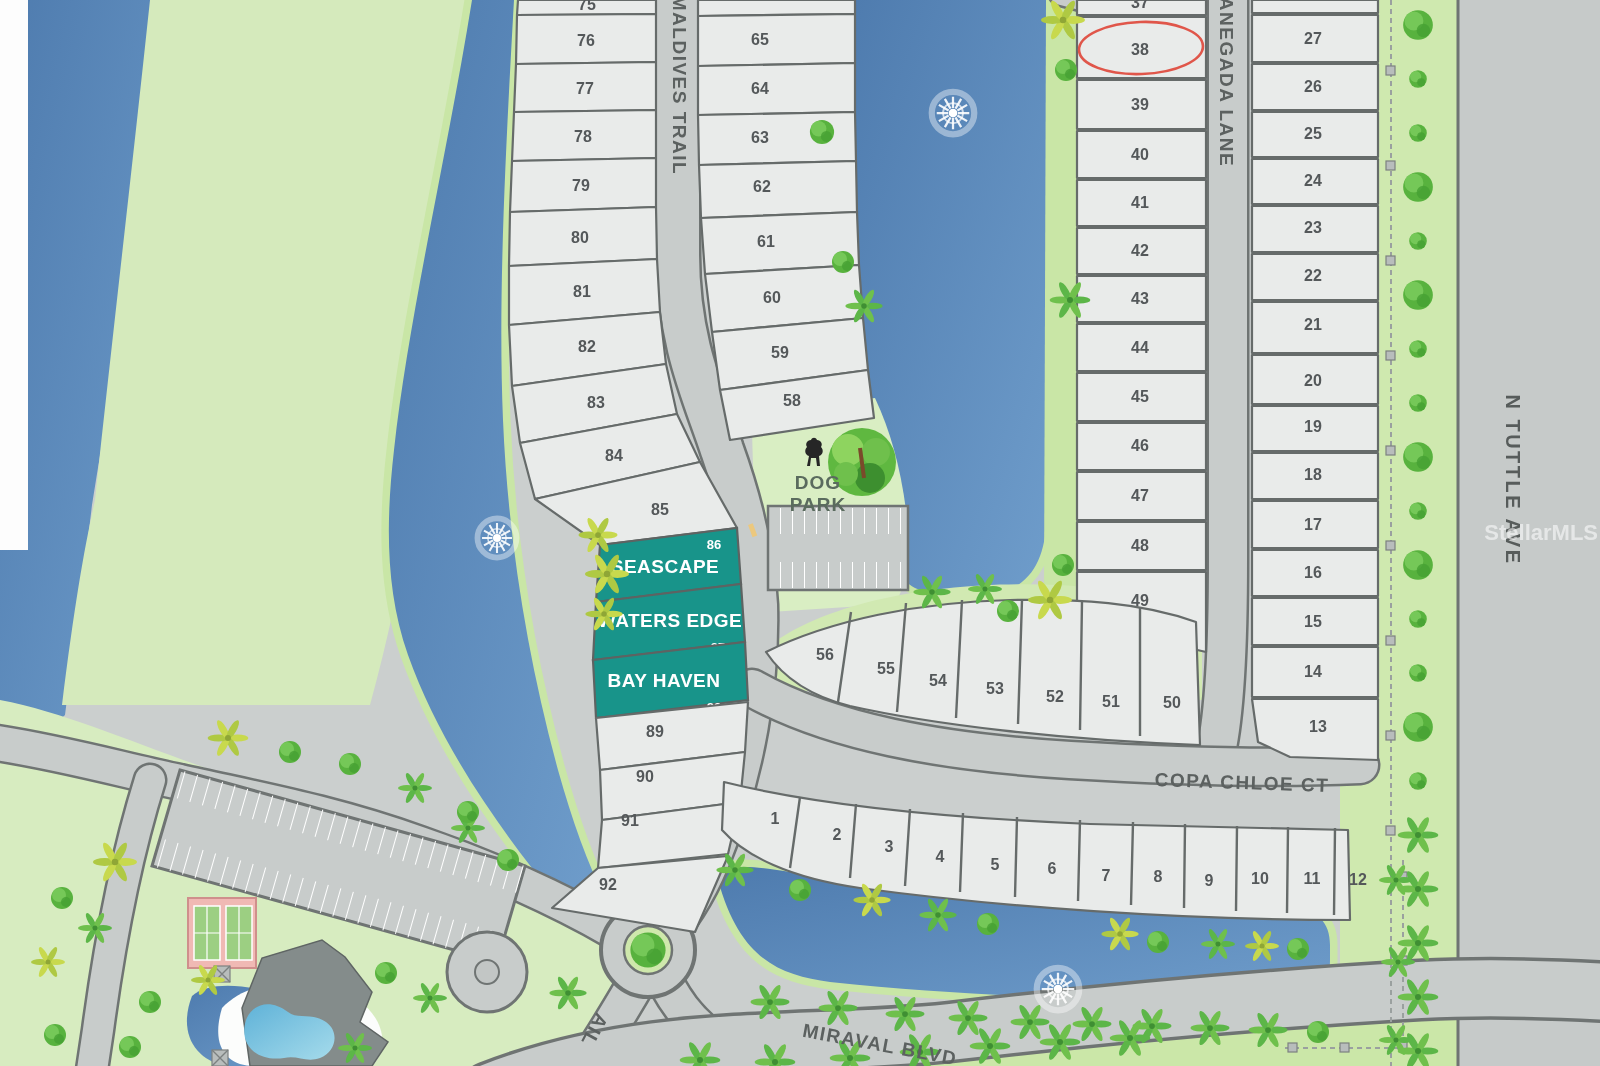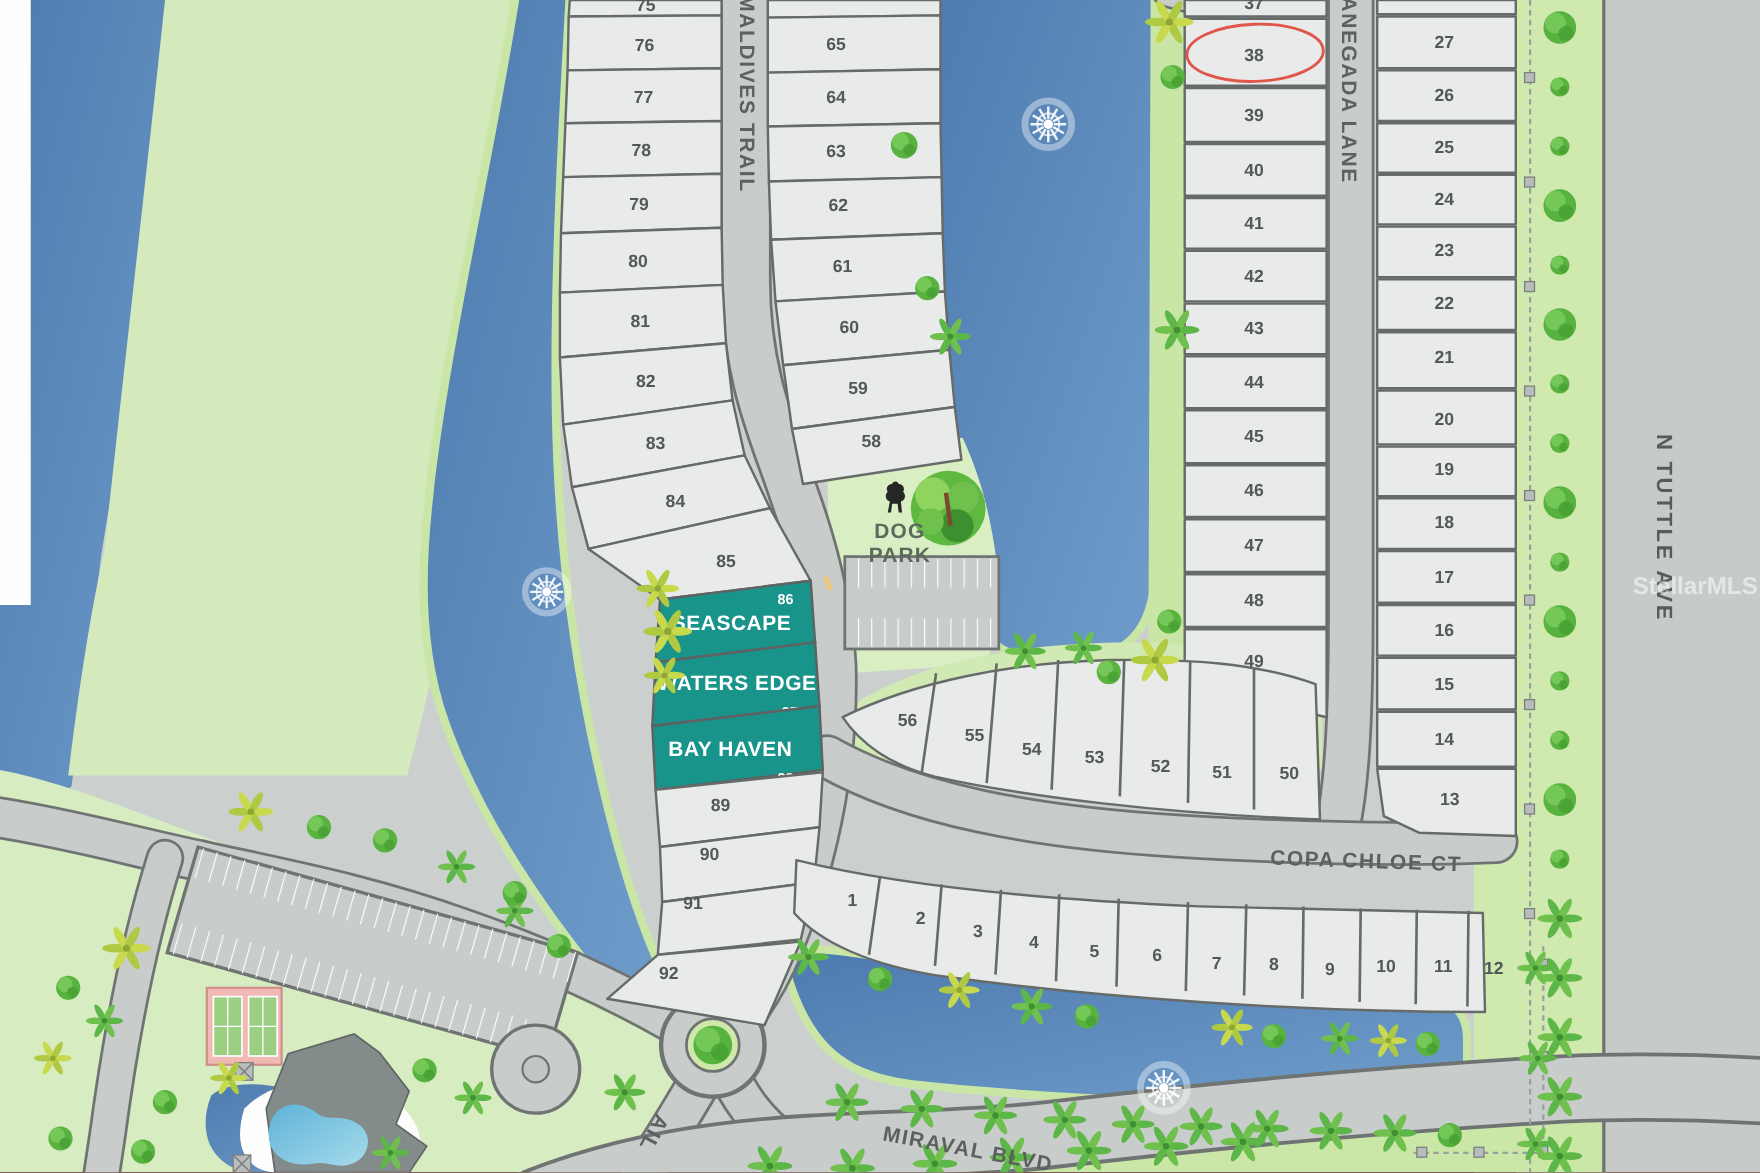--- a/index.html
+++ b/index.html
@@ -1,16 +1,16 @@
 <!DOCTYPE html>
 <html><head>
 <meta charset="utf-8">
 <style>
   html,body{margin:0;padding:0;background:#222;}
-  #stage{width:1600px;height:1066px;position:relative;background:#b91c1c;overflow:hidden;}
+  #stage{width:1600px;height:1066px;position:relative;background:#f97316;overflow:hidden;}
   svg{display:block;font-family:"Liberation Sans",sans-serif;}
   .water{fill:url(#wg);}
   .shore{fill:none;stroke:#C9E6A6;stroke-width:15;}
   .lot{fill:#E9EBEA;stroke:#666B6A;stroke-width:2.2;stroke-linejoin:round;}
   .teal{fill:#18948A;stroke:#5E6362;stroke-width:2.2;}
   .roadE{fill:none;stroke:#6F7473;stroke-linecap:round;}
   .roadF{fill:none;stroke:#C8CCCB;stroke-linecap:round;}
   .div{stroke:#666B6A;stroke-width:2.4;}
   text.ln{font-weight:bold;font-size:16px;fill:#54585A;text-anchor:middle;}
   text.street{font-weight:bold;font-size:19px;fill:#5C6160;letter-spacing:1.5px;text-anchor:middle;}

